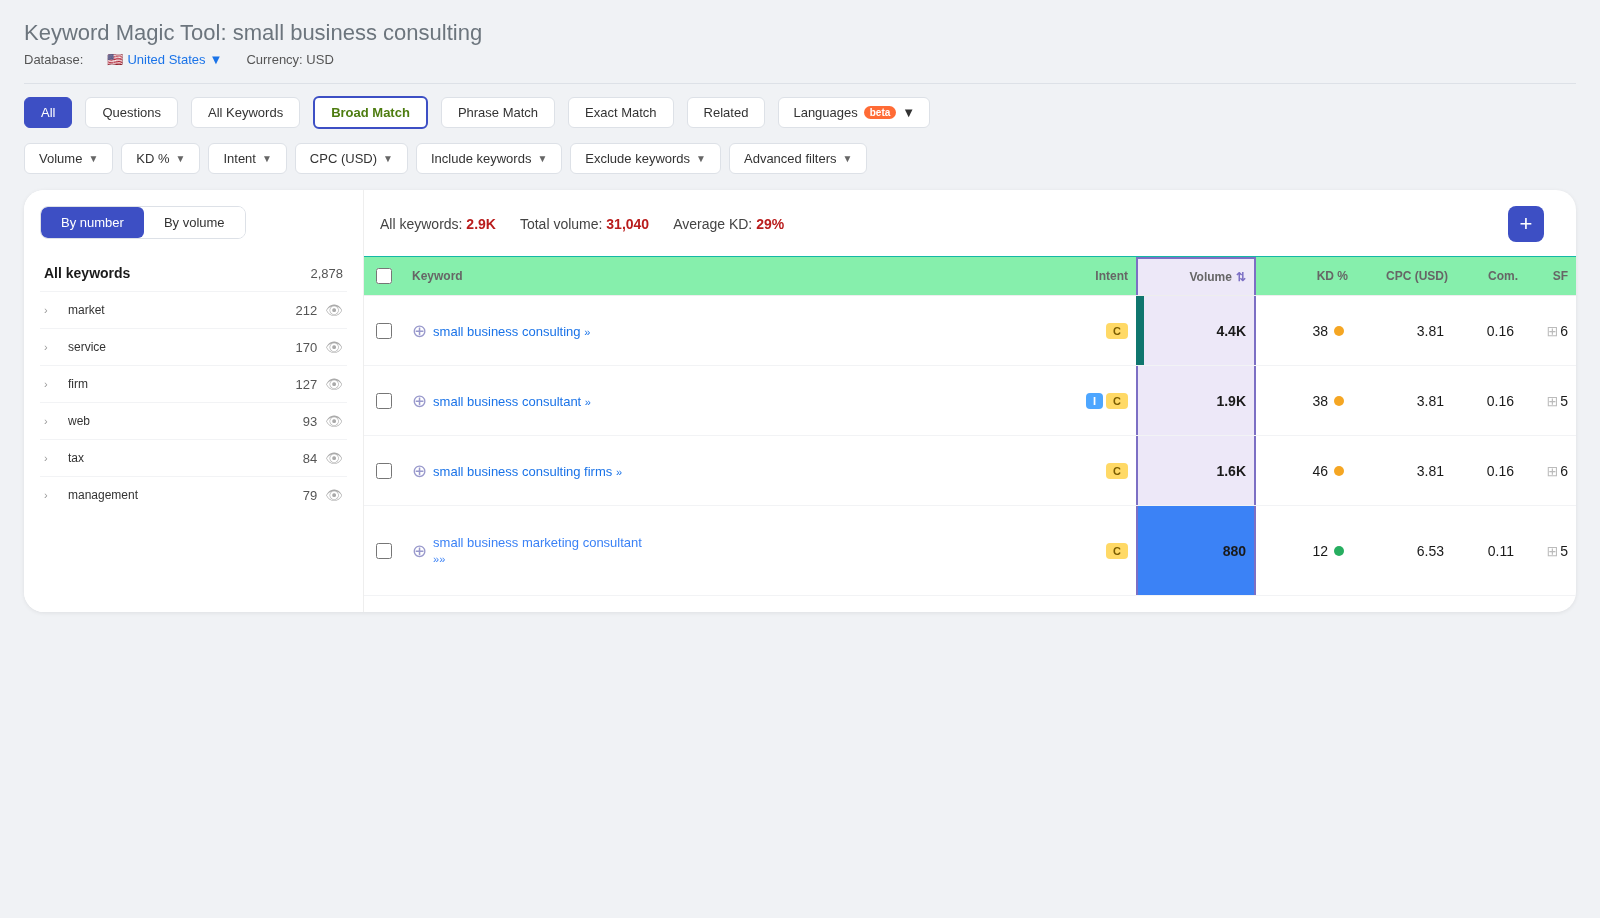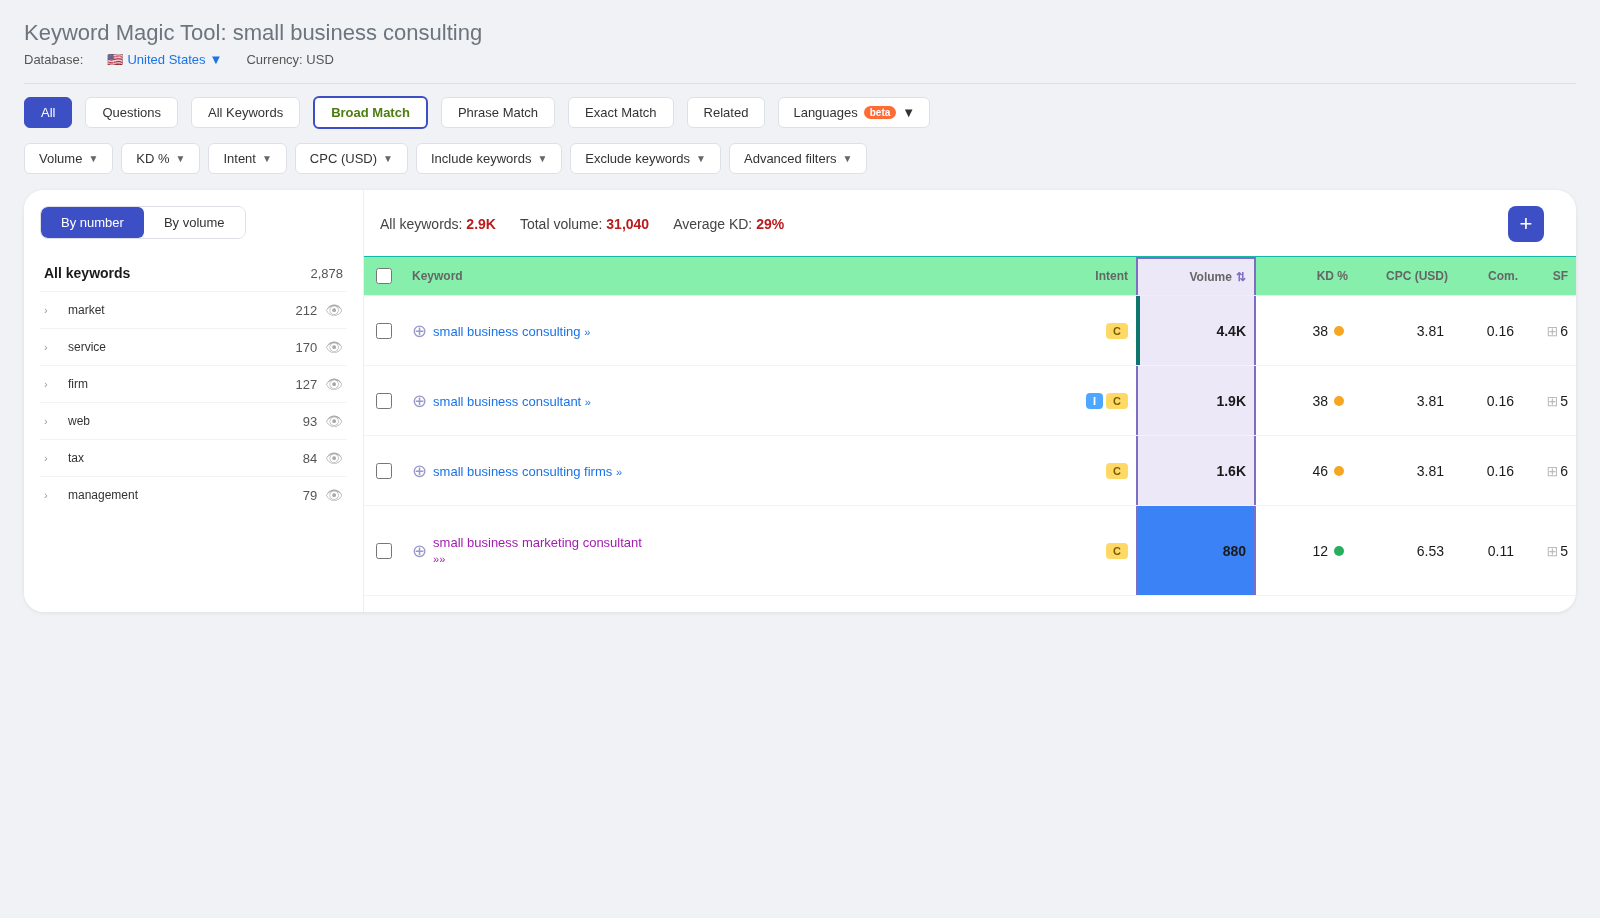--- a/index.html
+++ b/index.html
@@ -209,21 +209,21 @@
           </div>
         <div style="display:flex;align-items:center; padding:12px 8px;">
           <span style="color:#9999cc; font-size:18px; margin-right:6px;">⊕</span>
           <div>
             <a href="#" style="color:#1a73e8; font-weight:500; text-decoration:none; font-size:13px;">small business consulting <span style="font-size:11px;">»</span></a>
           </div>
         </div>
         <div style="display:flex;align-items:center;justify-content:flex-end; padding:0 8px; gap:3px;">
           <span class="intent-badge intent-c">C</span>
         </div>
-        <div style="display:flex;align-items:center;justify-content:flex-end; background:#ede8f8; border-left:4px solid #0f766e; border-right:2px solid #7c6fc4; padding:0 8px; font-weight:600;">4.4K</div>
+        <div style="display:flex;align-items:center;justify-content:flex-end; background:#ede8f8; border-left:8px solid #0f766e; border-right:2px solid #7c6fc4; padding:0 8px; font-weight:600;">4.4K</div>
         <div style="display:flex;align-items:center;justify-content:flex-end; padding:0 12px; gap:6px;">
           <span>38</span>
           <span class="kd-dot dot-yellow"></span>
         </div>
         <div style="display:flex;align-items:center;justify-content:flex-end; padding:0 12px;">3.81</div>
         <div style="display:flex;align-items:center;justify-content:flex-end; padding:0 12px;">0.16</div>
         <div style="display:flex;align-items:center;justify-content:flex-end; padding:0 8px;">
           <span style="color:#bbb; margin-right:2px;">⊞</span> 6
         </div>
       </div>
@@ -279,21 +279,21 @@
         </div>
       </div>
 
       <div style="display:grid; grid-template-columns: 40px 1fr 90px 120px 100px 100px 70px 50px; align-items:stretch; border-bottom:1px solid #f2f3f5; min-height:90px;">
         <div style="display:flex;align-items:center;justify-content:center; padding:0 8px;">
             <input type="checkbox" style="">
           </div>
         <div style="display:flex;align-items:center; padding:12px 8px;">
           <span style="color:#9999cc; font-size:18px; margin-right:6px;">⊕</span>
           <div>
-            <a href="#" style="color:#a21caf; font-weight:500; text-decoration:none; font-size:13px; line-height:1.4;">small business marketing consultant <span style="font-size:11px; display:block;">»»</span></a>
+            <a href="#" style="color:#3b82f6; font-weight:500; text-decoration:none; font-size:13px; line-height:1.4;">small business marketing consultant <span style="font-size:11px; display:block;">»»</span></a>
           </div>
         </div>
         <div style="display:flex;align-items:center;justify-content:flex-end; padding:0 8px; gap:3px;">
           <span class="intent-badge intent-c">C</span>
         </div>
         <div style="display:flex;align-items:center;justify-content:flex-end; background:#3b82f6; border-left:2px solid #7c6fc4; border-right:2px solid #7c6fc4; padding:0 8px; font-weight:600;">880</div>
         <div style="display:flex;align-items:center;justify-content:flex-end; padding:0 12px; gap:6px;">
           <span>12</span>
           <span class="kd-dot dot-green"></span>
         </div>

